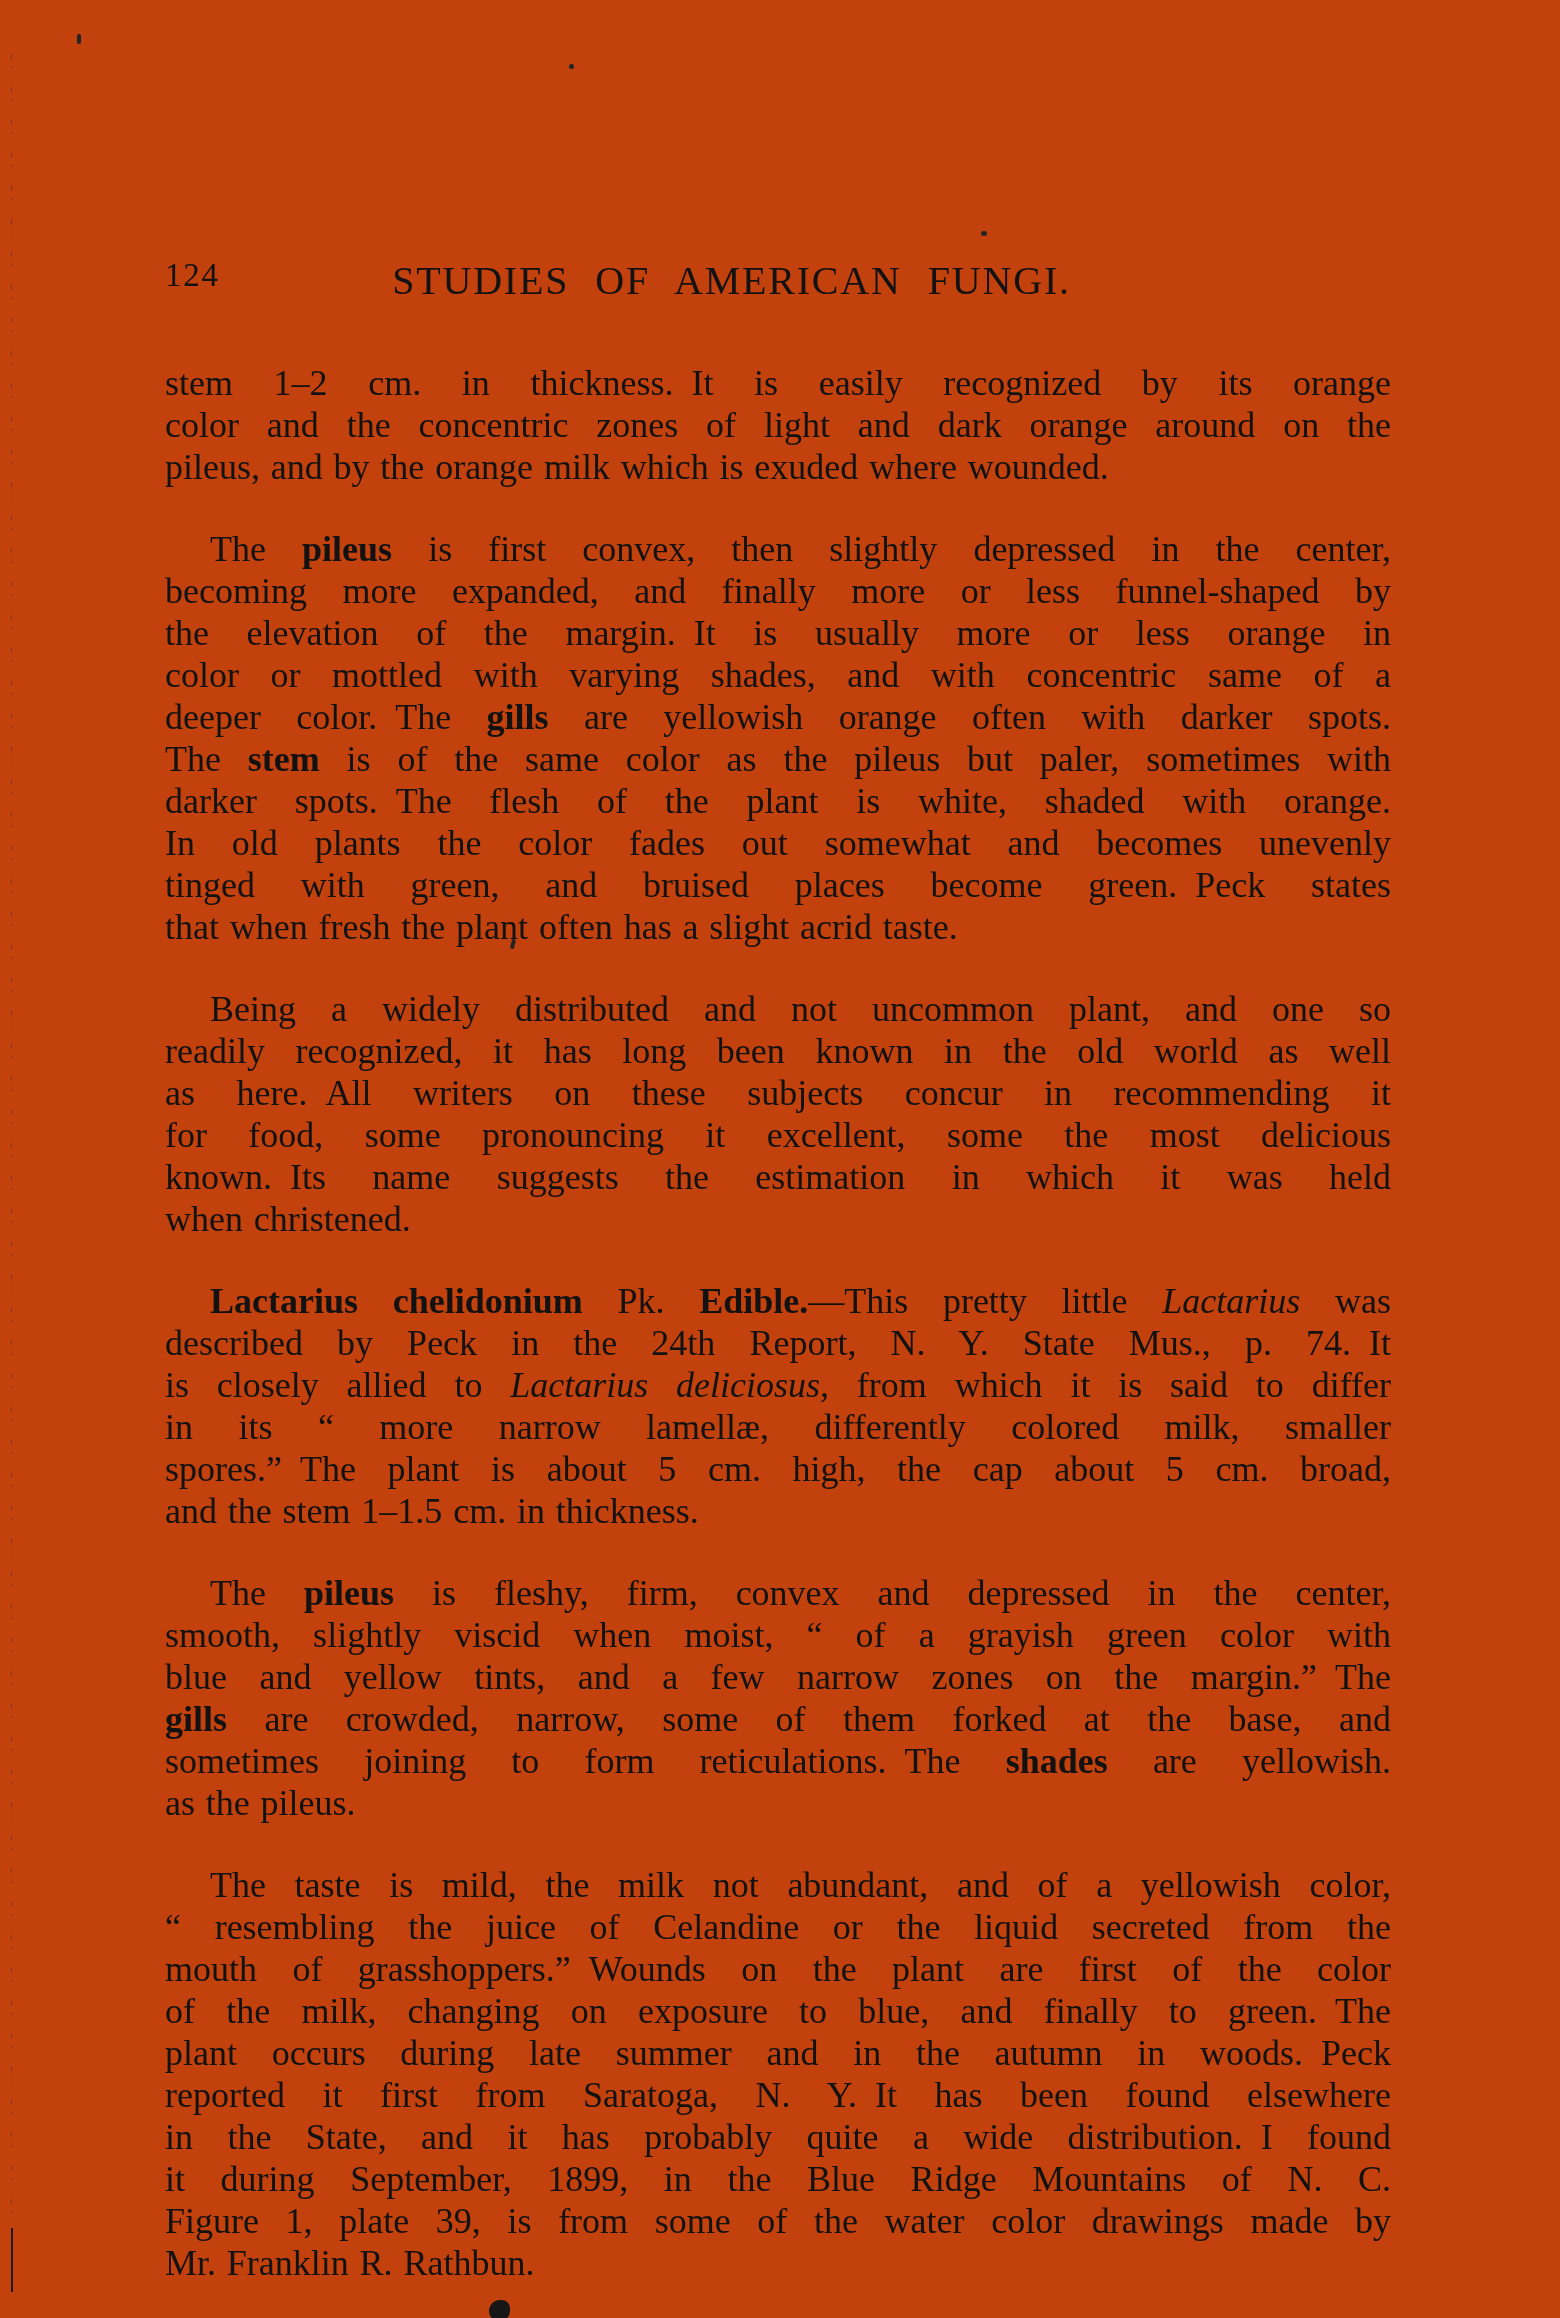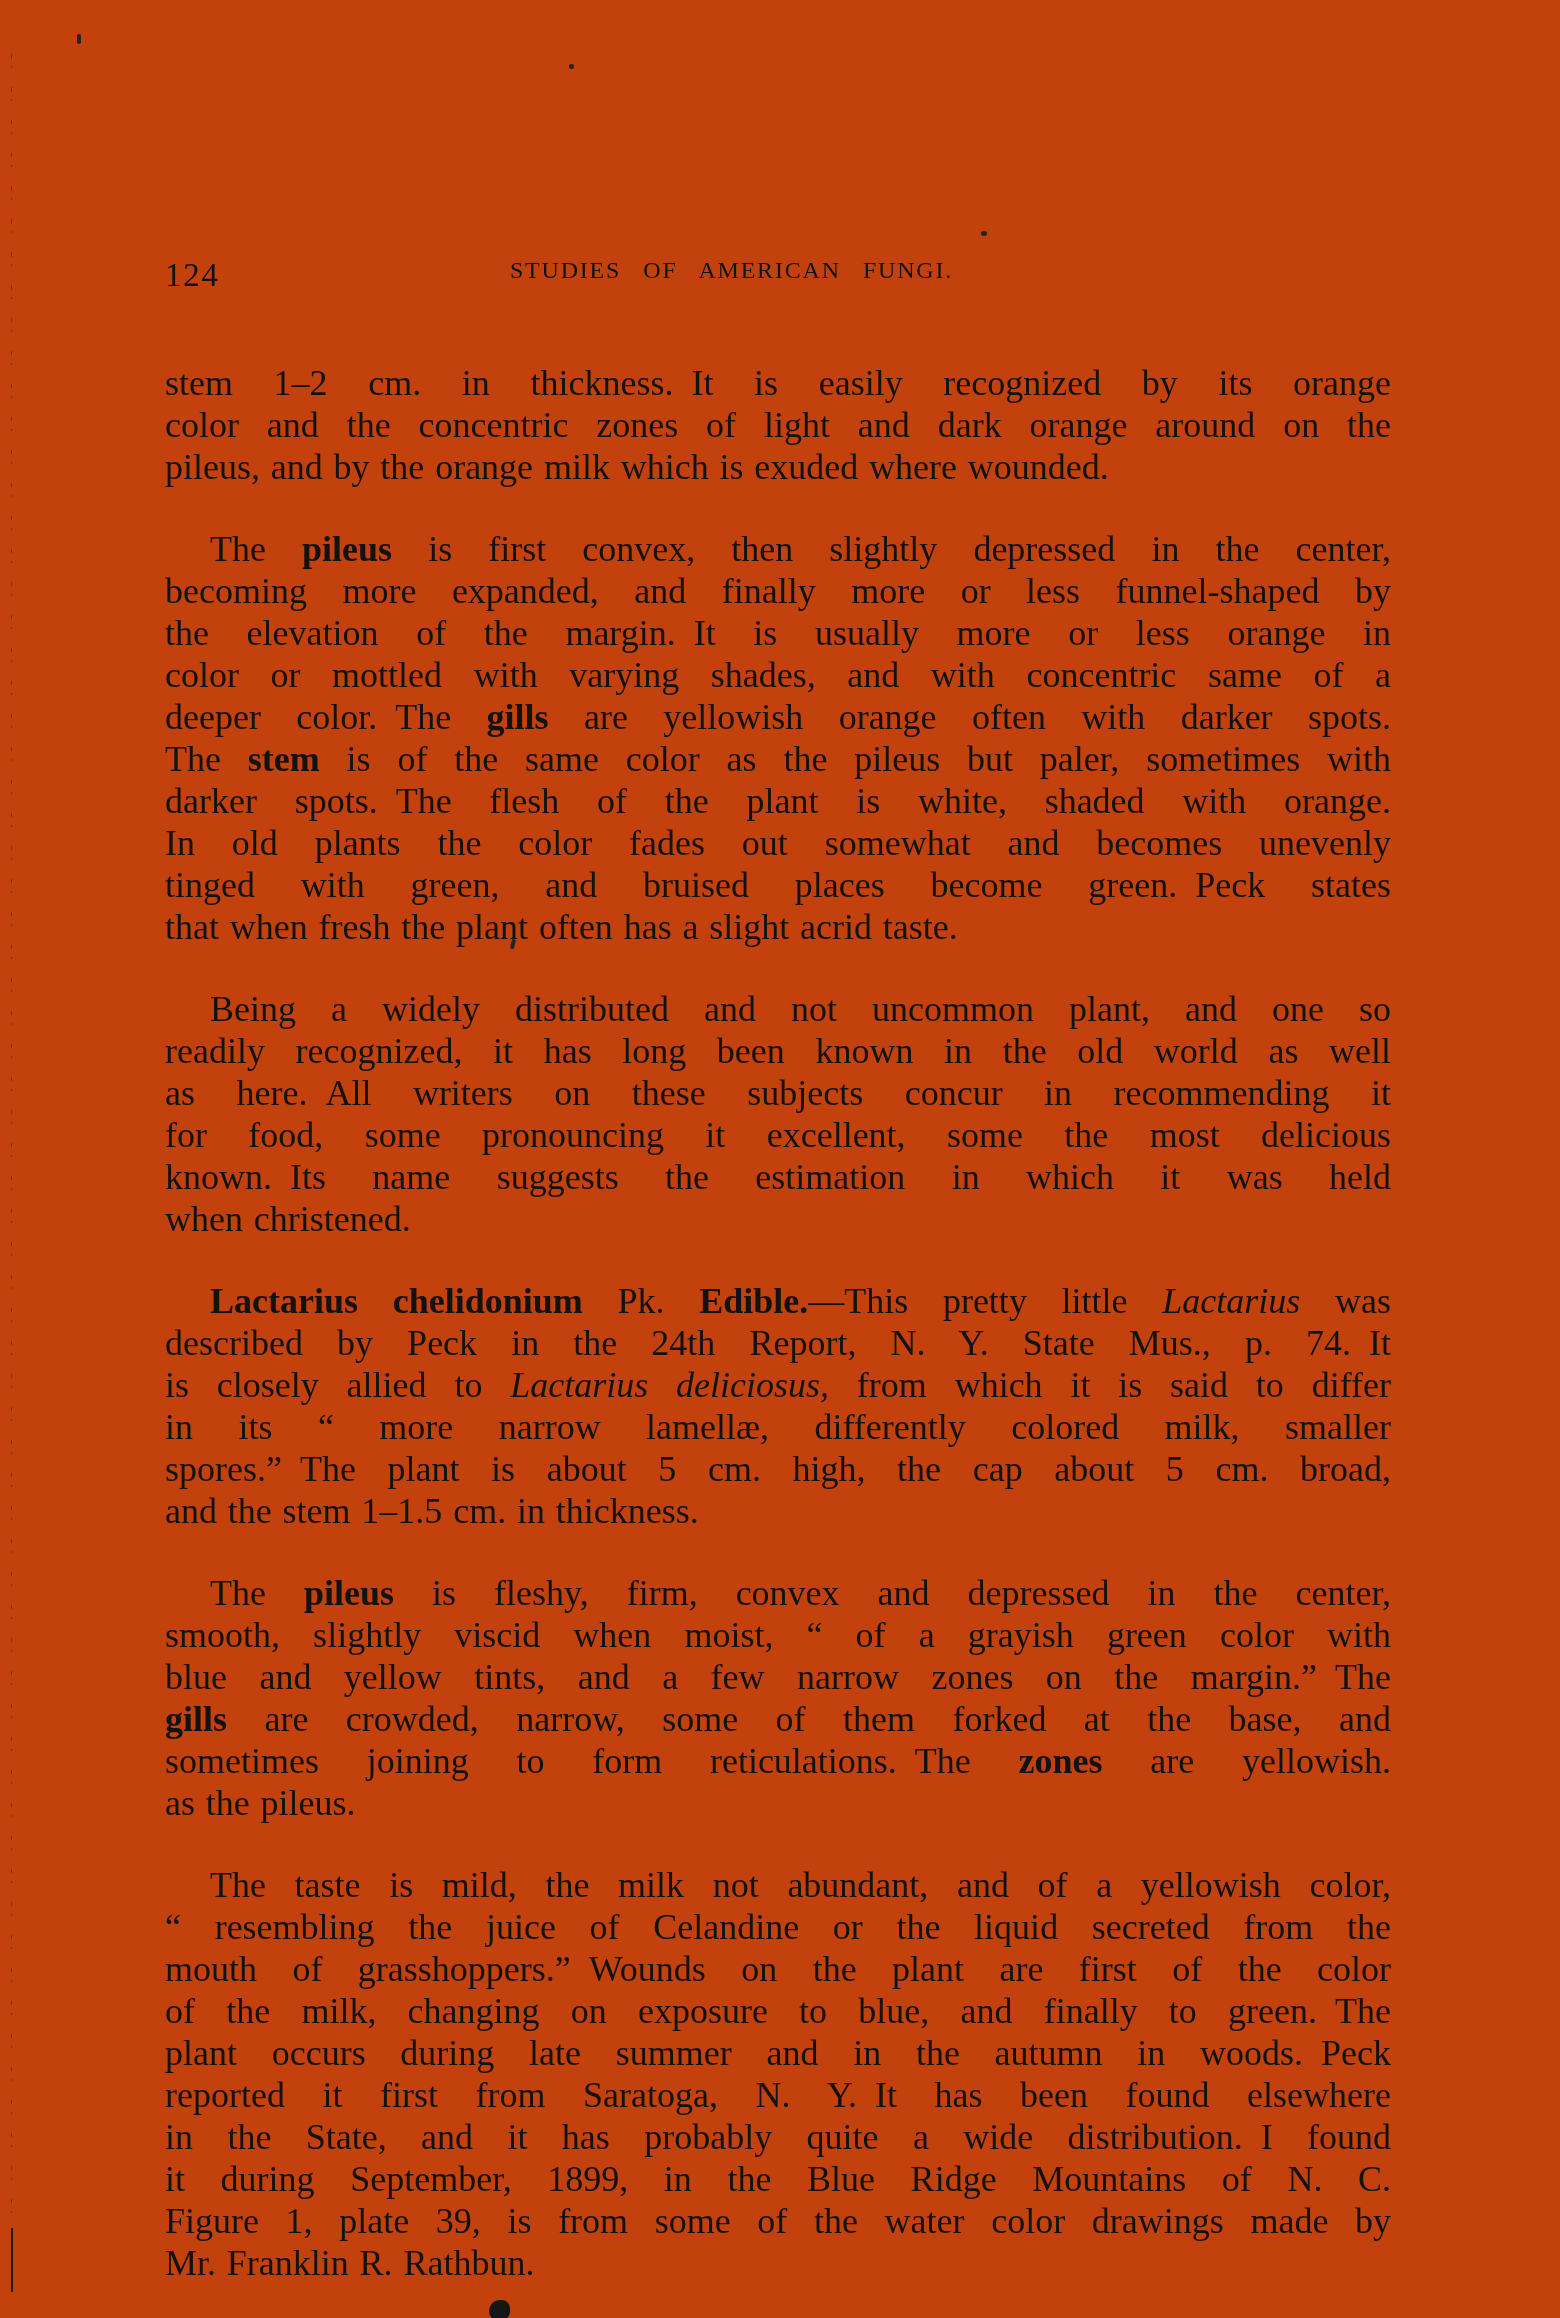--- a/index.html
+++ b/index.html
@@ -29,21 +29,21 @@
     top: 0;
     font-size: 33px;
     letter-spacing: 1.8px;
   }
   .head-title {
     position: absolute;
     left: 0;
     top: 0;
     width: 1133px;
     text-align: center;
-    font-size: 24px;
+    font-size: 40px;
     letter-spacing: 1.8px;
     word-spacing: 14.3px;
   }
   .text-block {
     position: absolute;
     top: 362px;
     left: 165px;
     width: 1226px;
     font-size: 36px;
     line-height: 42px;
@@ -148,21 +148,21 @@
       <div class="line indent"><b>Lactarius chelidonium</b> Pk. <b>Edible.</b>—This pretty little <i>Lactarius</i> was</div>
       <div class="line">described by Peck in the 24th Report, N. Y. State Mus., p. 74. It</div>
       <div class="line">is closely allied to <i>Lactarius deliciosus,</i> from which it is said to differ</div>
       <div class="line">in its “ more narrow lamellæ, differently colored milk, smaller</div>
       <div class="line">spores.” The plant is about 5 cm. high, the cap about 5 cm. broad,</div>
       <div class="line last">and the stem 1–1.5 cm. in thickness.</div>
       <div class="line indent">The <b>pileus</b> is fleshy, firm, convex and depressed in the center,</div>
       <div class="line">smooth, slightly viscid when moist, “ of a grayish green color with</div>
       <div class="line">blue and yellow tints, and a few narrow zones on the margin.” The</div>
       <div class="line"><b>gills</b> are crowded, narrow, some of them forked at the base, and</div>
-      <div class="line">sometimes joining to form reticulations. The <b>zones</b> are yellowish.</div>
+      <div class="line">sometimes joining to form reticulations. The <b>shades</b> are yellowish.</div>
       <div class="line last">as the pileus.</div>
       <div class="line indent">The taste is mild, the milk not abundant, and of a yellowish color,</div>
       <div class="line">“ resembling the juice of Celandine or the liquid secreted from the</div>
       <div class="line">mouth of grasshoppers.” Wounds on the plant are first of the color</div>
       <div class="line">of the milk, changing on exposure to blue, and finally to green. The</div>
       <div class="line">plant occurs during late summer and in the autumn in woods. Peck</div>
       <div class="line">reported it first from Saratoga, N. Y. It has been found elsewhere</div>
       <div class="line">in the State, and it has probably quite a wide distribution. I found</div>
       <div class="line">it during September, 1899, in the Blue Ridge Mountains of N. C.</div>
       <div class="line">Figure 1, plate 39, is from some of the water color drawings made by</div>

